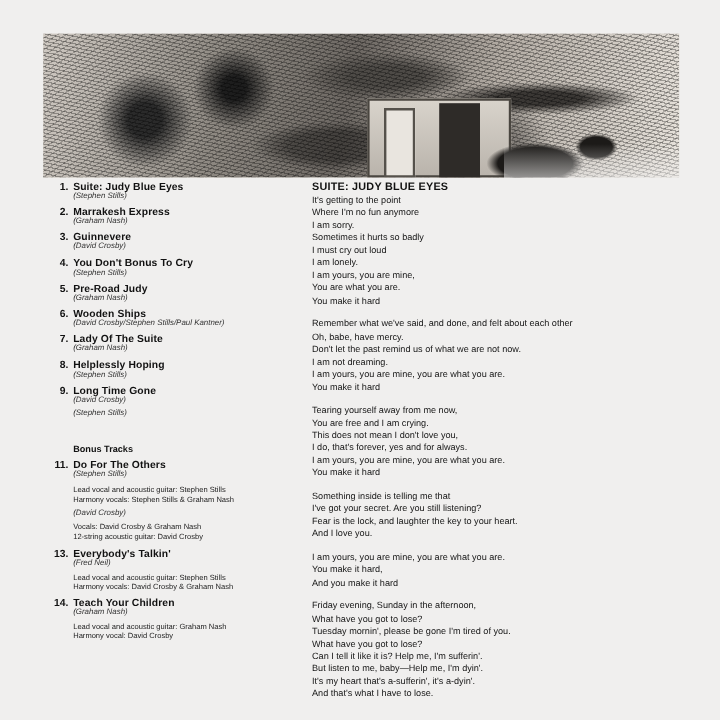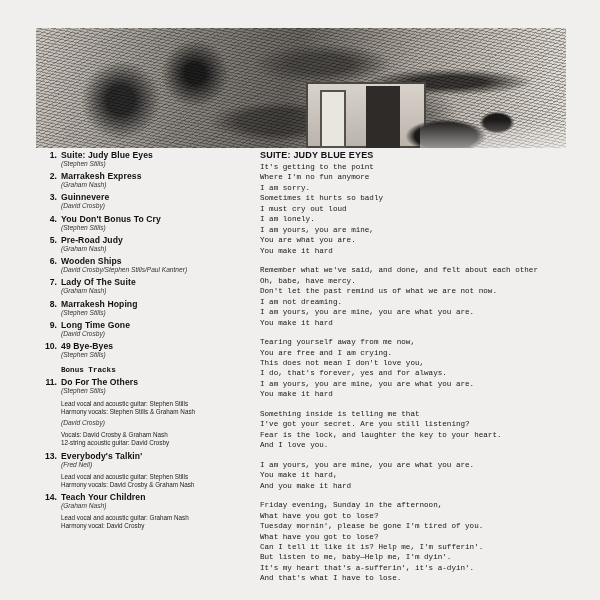--- a/index.html
+++ b/index.html
@@ -148,39 +148,37 @@
   }
   .track-notes {
     margin-left: 23px;
     margin-top: 4px;
     font-size: 6.3px;
     color: #222;
     line-height: 1.3;
   }
   .bonus-header {
     margin-left: 23px;
-    margin-top: 7px;
+    margin-top: 21px;
     margin-bottom: 3px;
     font-size: 7.6px;
     font-weight: bold;
     color: #111;
-    font-family: Liberation Mono, monospace;
   }
 
   
   .lyrics-title {
     font-size: 9px;
     font-weight: bold;
     color: #111;
     margin-bottom: 2px;
     letter-spacing: .2px;
   }
   .lyric-stanza {
     margin-bottom: 9px;
-    font-family: Liberation Mono, monospace;
   }
   .lyric-line {
     font-size: 7.6px;
     color: #161616;
     line-height: 1.38;
     white-space: pre-wrap;
   }
 
   
   .page-number {
@@ -255,36 +253,32 @@
           <div class="track">
             <div class="track-line">
               <span class="track-num">7.</span>
               <span class="track-title">Lady Of The Suite</span>
             </div>
             <div class="track-credit">(Graham Nash)</div>
           </div>
           <div class="track">
             <div class="track-line">
               <span class="track-num">8.</span>
-              <span class="track-title">Marrakesh Hoping</span>
+              <span class="track-title">Helplessly Hoping</span>
             </div>
             <div class="track-credit">(Stephen Stills)</div>
           </div>
           <div class="track">
             <div class="track-line">
               <span class="track-num">9.</span>
               <span class="track-title">Long Time Gone</span>
             </div>
             <div class="track-credit">(David Crosby)</div>
           </div>
           <div class="track">
-            <div class="track-line">
-              <span class="track-num">10.</span>
-              <span class="track-title">49 Bye-Byes</span>
-            </div>
             <div class="track-credit">(Stephen Stills)</div>
           </div>
         </div>
       <div class="bonus-header">Bonus Tracks</div>
       <div id="bonuslist">
           <div class="track">
             <div class="track-line">
               <span class="track-num">11.</span>
               <span class="track-title">Do For The Others</span>
             </div>

